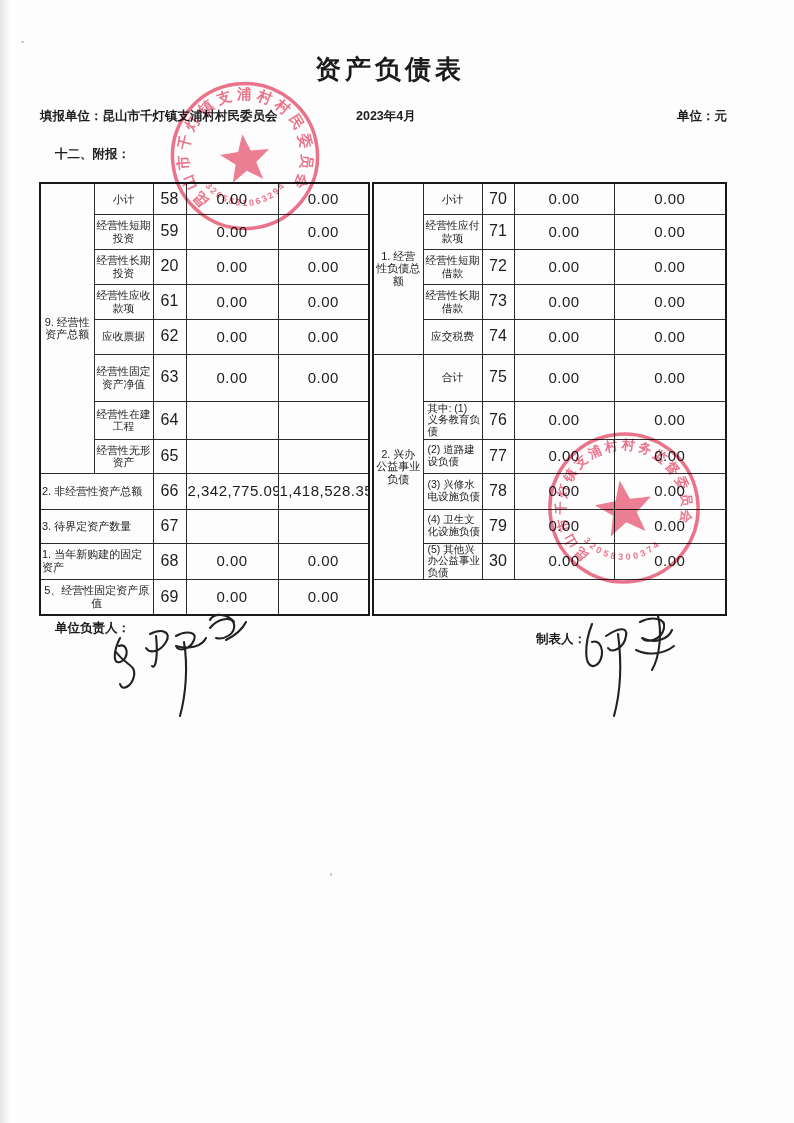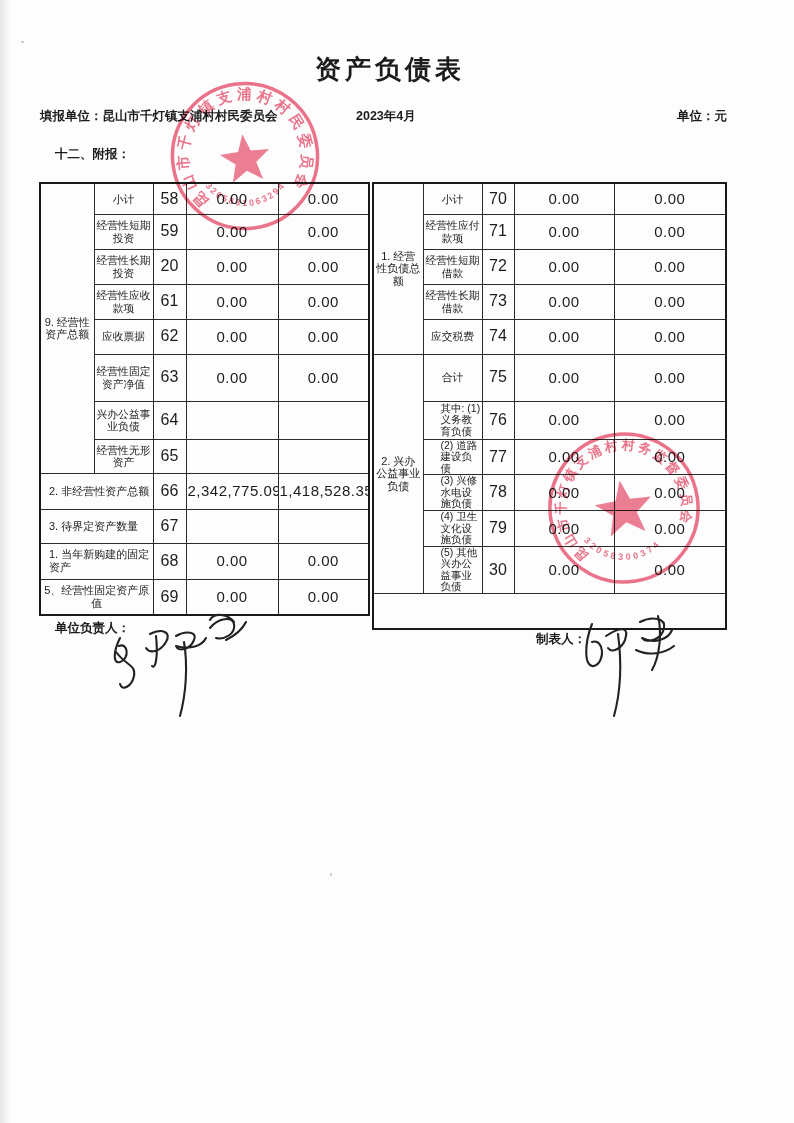--- a/index.html
+++ b/index.html
@@ -35,24 +35,24 @@
     border:2px solid #191919;
   }
   table.sheet.lt { left:39px;  width:329px; }
   table.sheet.rt { left:372px; width:353px; }
   .sheet td {
     border:1px solid #2b2b2b; text-align:center; vertical-align:middle;
     padding:0 1px; overflow:hidden;
   }
   .sheet td.grp  { font-size:11px; padding:0 2px; }
   .sheet td.sub  { font-size:10.8px; }
-  .sheet td.subl { font-size:10.5px; text-align:left; padding-left:17px; line-height:1.1; }
+  .sheet td.subl { font-size:10.5px; text-align:left; padding-left:4px; line-height:1.1; }
   .sheet td.num  { font-size:16px; }
   .sheet td.val  { font-size:15px; letter-spacing:.5px; }
-  .sheet td.lbl2 { text-align:left; padding-left:8px; font-size:11px; }
+  .sheet td.lbl2 { text-align:left; padding-left:1px; font-size:11px; }
   .sheet td.lbl2.ctr { text-align:center; padding-left:1px; }
   .sheet td.emptyrow { border-left:2px solid #191919; }
 
   .footer-label { position:absolute; font-size:12.5px; font-weight:600; }
   .footer-label.resp { left:55px;  top:620px; }
   .footer-label.prep { left:536px; top:631px; }
 
   .signature { position:absolute; }
   .signature path { fill:none; stroke:#222; stroke-width:2.1; stroke-linecap:round; stroke-linejoin:round; }
   .sig-resp { left:106px; top:606px; }
@@ -126,21 +126,21 @@
     <td class="val">0.00</td>
     <td class="val">0.00</td>
   </tr>
   <tr style="height:47px">
     <td class="sub">经营性固定资产净值</td>
     <td class="num">63</td>
     <td class="val">0.00</td>
     <td class="val">0.00</td>
   </tr>
   <tr style="height:38px">
-    <td class="sub">兴办公益事业负债</td>
+    <td class="sub">经营性在建工程</td>
     <td class="num">64</td>
     <td class="val"></td>
     <td class="val"></td>
   </tr>
   <tr style="height:34px">
     <td class="sub">经营性无形资产</td>
     <td class="num">65</td>
     <td class="val"></td>
     <td class="val"></td>
   </tr>

